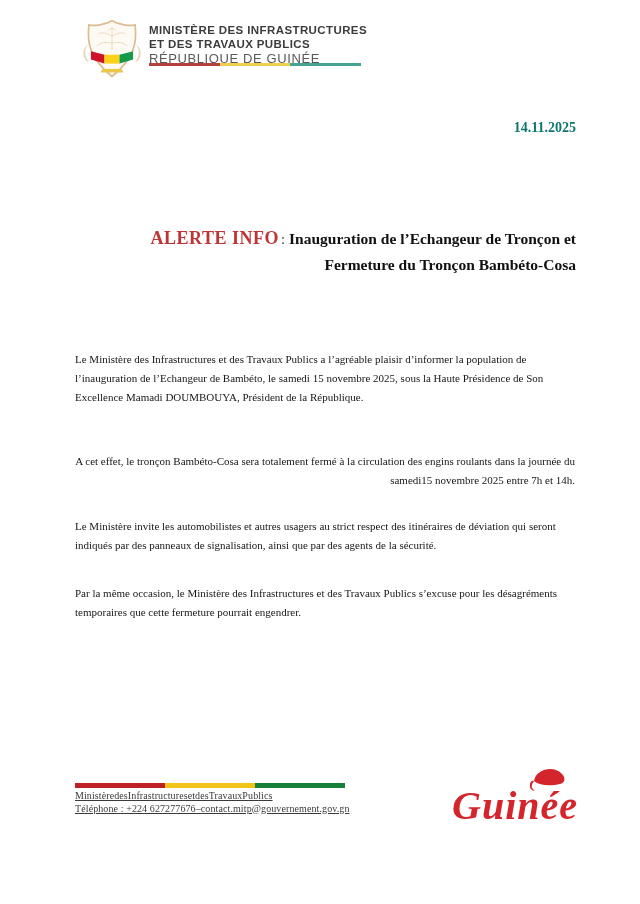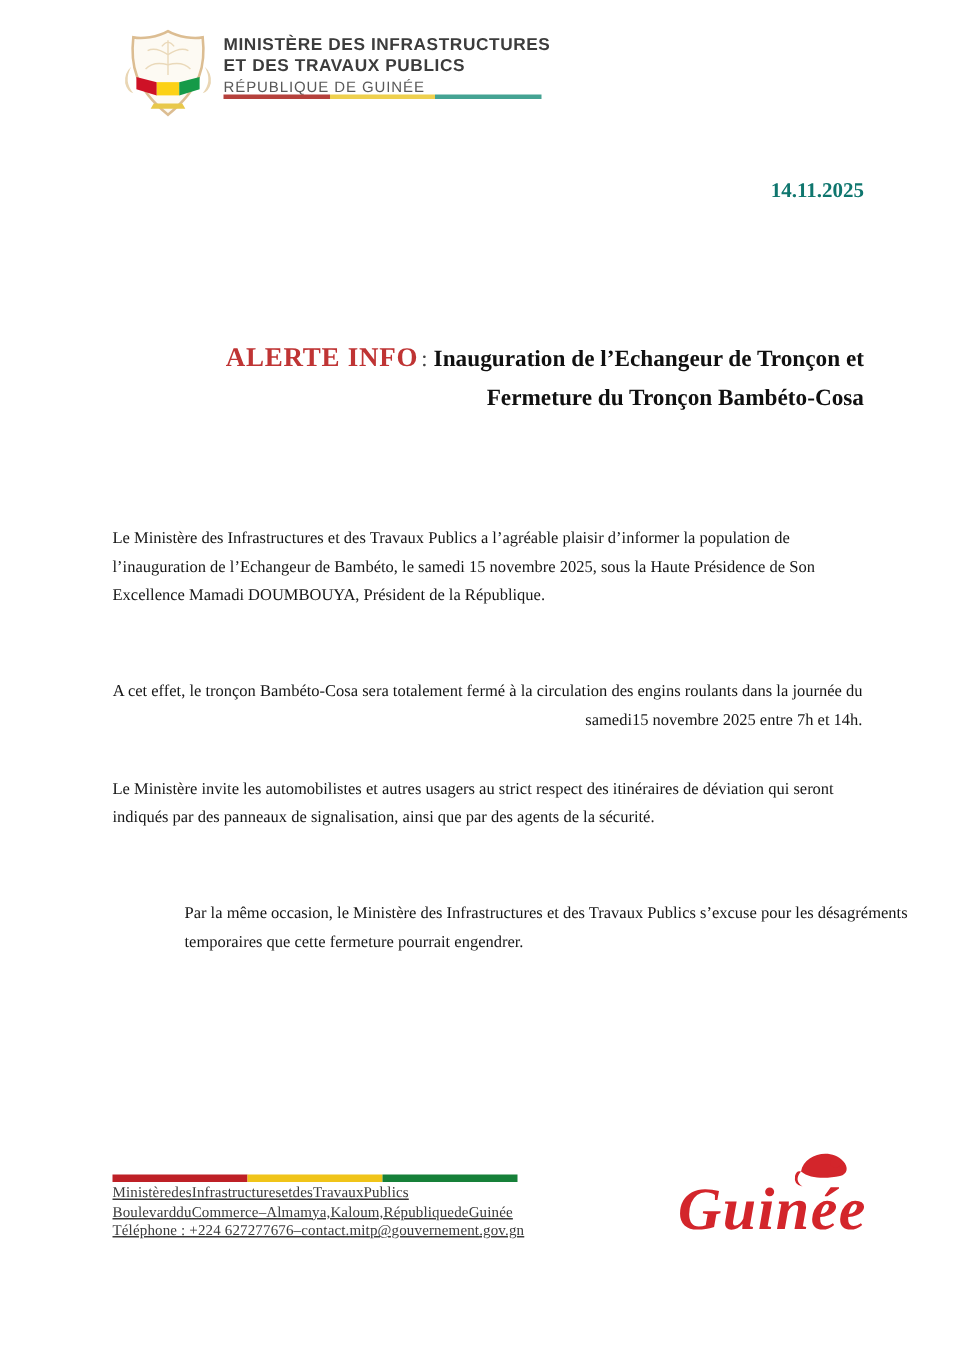--- a/index.html
+++ b/index.html
@@ -33,21 +33,21 @@
   }
   .ministry-line {
     font-size: 11.5px;
     font-weight: bold;
     letter-spacing: 0.4px;
     color: #3c3c3c;
     line-height: 14px;
     white-space: nowrap;
   }
   .republic-line {
-    font-size: 10px;
+    font-size: 13px;
     font-weight: normal;
     letter-spacing: 0.6px;
     color: #595959;
     line-height: 15px;
     white-space: nowrap;
   }
   .header-tricolor {
     position: absolute;
     left: 149px;
     top: 63px;
@@ -97,21 +97,21 @@
     left: 75px;
     width: 500px;
     font-size: 11px;
     line-height: 19.2px;
     color: #161616;
     text-align: left;
   }
   .p1 { top: 350px; }
   .p2 { top: 452px; text-align: right; }
   .p3 { top: 517px; }
-  .p4 { top: 600px; margin-left: 48px; }
+  .p4 { top: 584px; }
 
   
   .footer-tricolor {
     position: absolute;
     left: 75px;
     top: 783px;
     width: 270px;
     height: 5px;
     display: flex;
   }
@@ -186,21 +186,20 @@
   <div class="body-paragraph p3">Le Ministère invite les automobilistes et autres usagers au strict respect des itinéraires de déviation qui seront indiqués par des panneaux de signalisation, ainsi que par des agents de la sécurité.</div>
   <div class="body-paragraph p4">Par la même occasion, le Ministère des Infrastructures et des Travaux Publics s’excuse pour les désagréments temporaires que cette fermeture pourrait engendrer.</div>
 
   <div class="footer-tricolor">
     <span style="background:#be2026"></span>
     <span style="background:#f0c419"></span>
     <span style="background:#168039"></span>
   </div>
   <div class="footer-text">
     <div>MinistèredesInfrastructuresetdesTravauxPublics</div>
-    <div>BoulevardduCommerce–Almamya,Kaloum,RépubliquedeGuinée</div>
     <div>Téléphone : +224 627277676–contact.mitp@gouvernement.gov.gn</div>
   </div>
 
   <svg class="brand-logo" viewBox="0 0 160 85">
 
     <g fill="#d3252b">
       <path d="M86,26 c2,-12 20,-16 28,-7 c4,4 3,9 -2,10 c-9,2 -20,2 -26,-3 z"></path>
       <path d="M86,26 q-5,6 1,10 q-6,-1 -5,-7 q1,-4 4,-3 z"></path>
       <circle cx="109" cy="20" r="3.5"></circle>
     </g>

